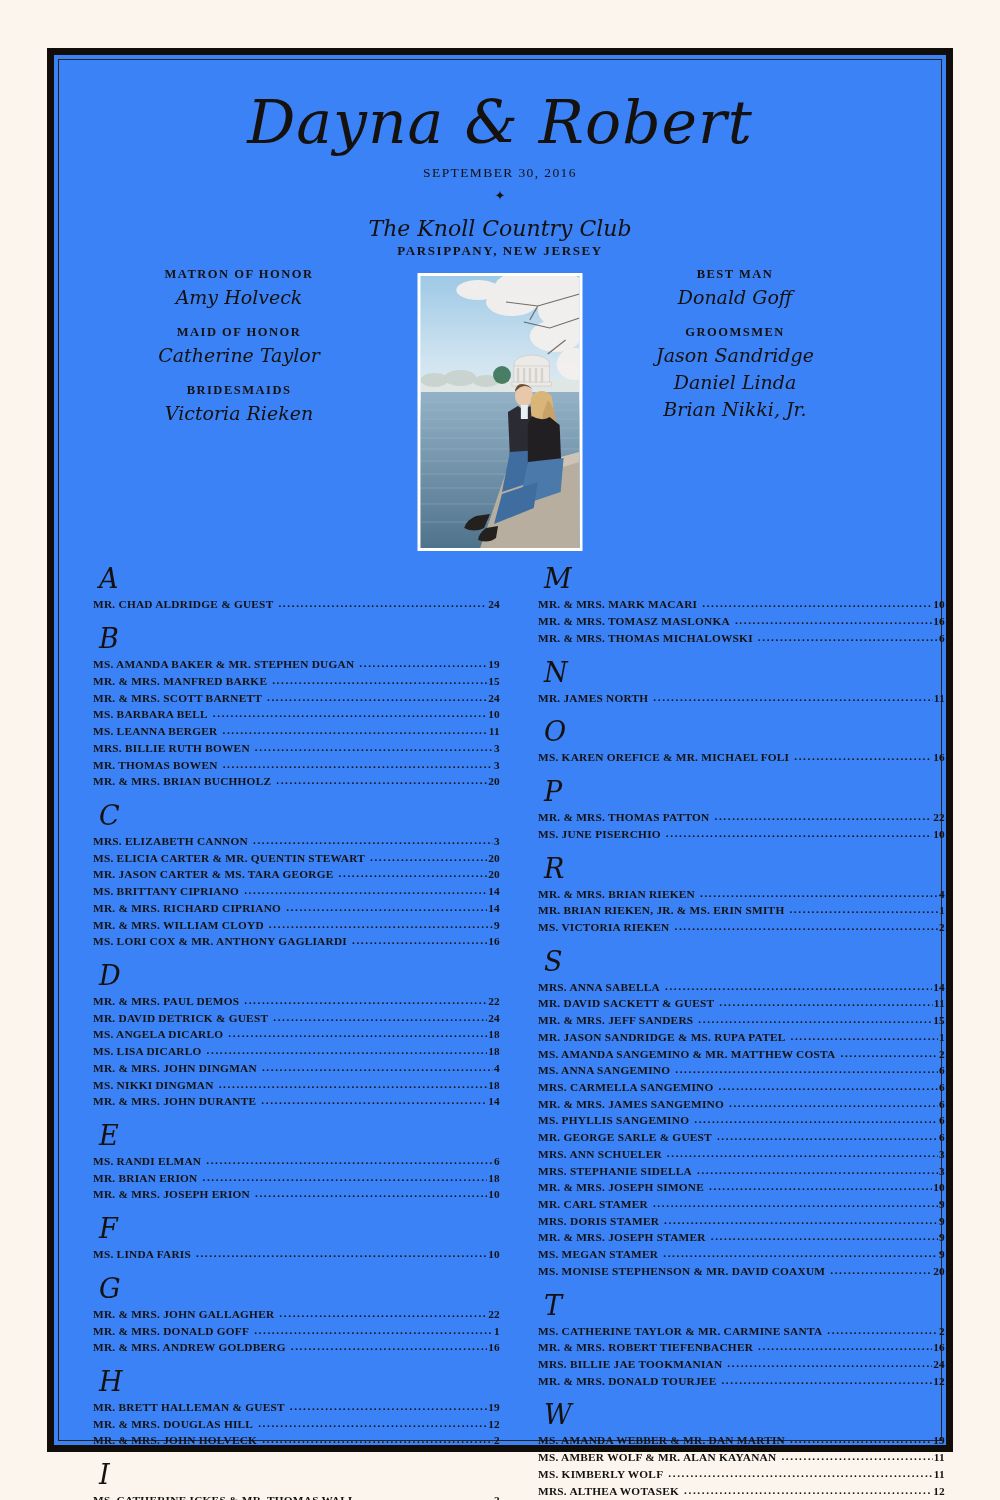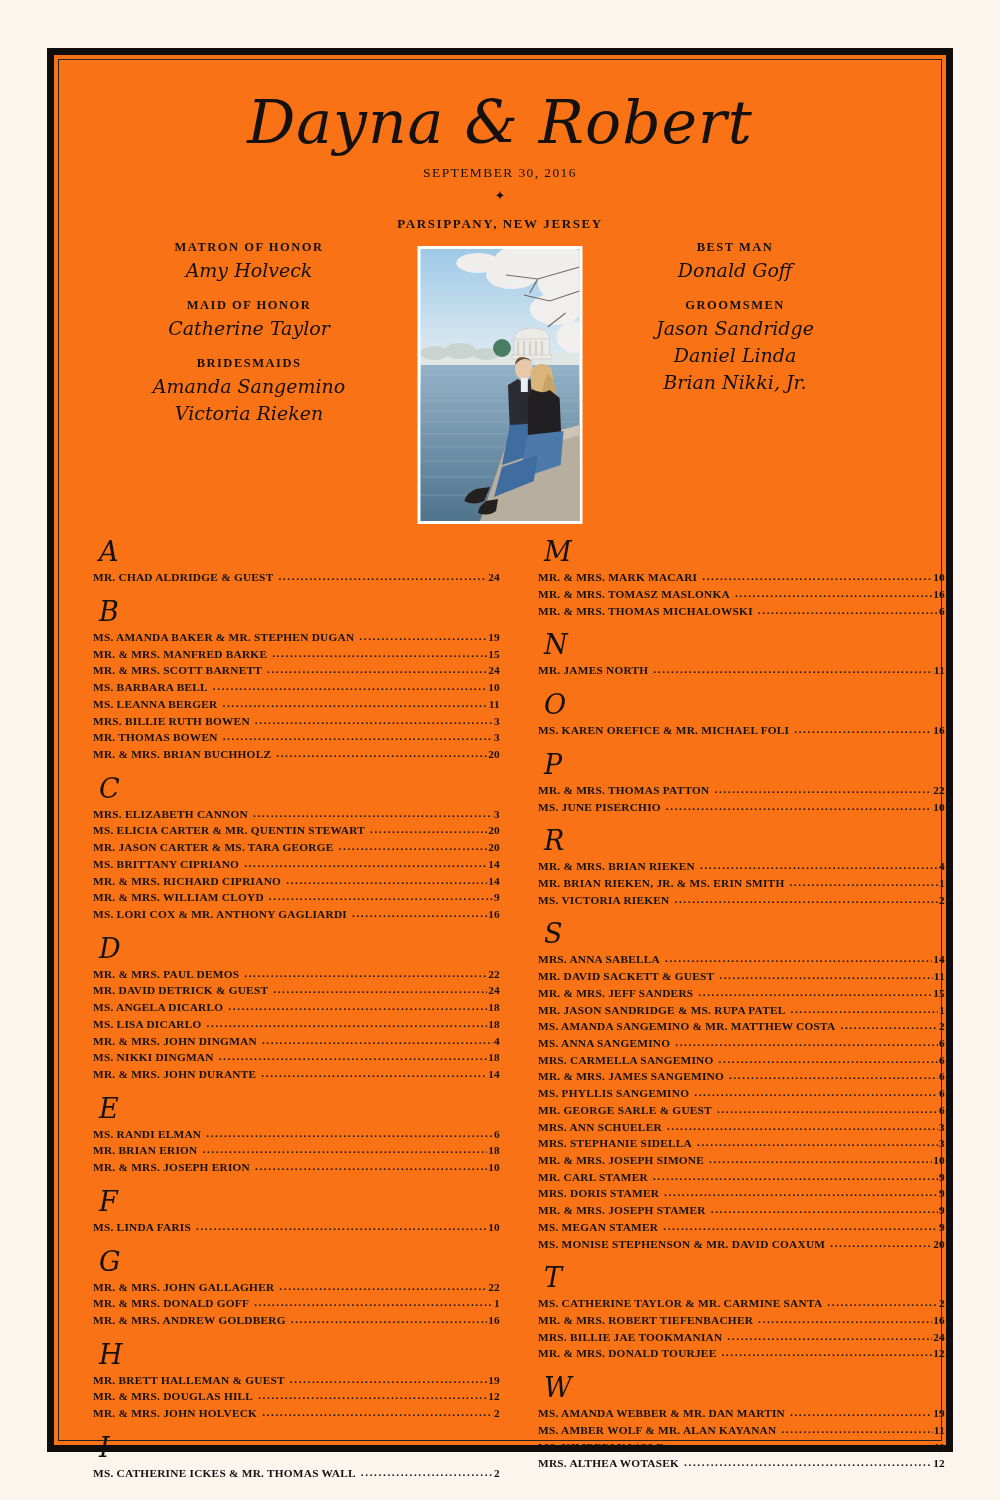--- a/index.html
+++ b/index.html
@@ -13,21 +13,21 @@
     overflow: hidden;
   }
 
   .poster {
     position: absolute;
     left: 47px;
     top: 48px;
     width: 906px;
     height: 1404px;
     border: 7px solid #100d0b;
-    background: #f97316;
+    background: #3b82f6;
     padding: 4px;
   }
   .poster-inner {
     width: 100%;
     height: 100%;
     border: 1px solid #2a2420;
     padding: 14px 28px 10px 28px;
     position: relative;
   }
 
@@ -65,37 +65,37 @@
     font-style: italic;
     font-size: 22px;
     margin-top: 14px;
     line-height: 1.15;
   }
   .venue-city {
     text-align: center;
     font-size: 13px;
     font-weight: 700;
     letter-spacing: 1.6px;
-    margin-top: 14px;
+    margin-top: 2px;
     text-transform: uppercase;
   }
 
   
   .party-band {
     position: relative;
     margin-top: 8px;
     height: 292px;
   }
   .party-col {
     position: absolute;
     top: 0;
     width: 280px;
     text-align: center;
   }
-  .party-col.left  { left: 22px; }
+  .party-col.left  { left: 12px; }
   .party-col.right { right: 38px; }
 
   .party-group { margin-bottom: 14px; }
   .party-role {
     font-size: 12.5px;
     font-weight: 700;
     letter-spacing: 1.5px;
     text-transform: uppercase;
     margin-bottom: 2px;
   }
@@ -168,35 +168,35 @@
 </style>
 </head>
 <body>
 
 <div class="poster">
  <div class="poster-inner">
 
   <div class="couple-names">Dayna &amp; Robert</div>
   <div class="wedding-date">SEPTEMBER 30, 2016</div>
   <div class="diamond">✦</div>
+  <div class="venue-name">The Knoll Country Club</div>
   <div class="venue-city">PARSIPPANY, NEW JERSEY</div>
 
   <div class="party-band">
     <div class="party-col left" id="party-left">
           <div class="party-group">
             <div class="party-role">MATRON OF HONOR</div>
             <div class="party-person">Amy Holveck</div>
           </div>
           <div class="party-group">
             <div class="party-role">MAID OF HONOR</div>
             <div class="party-person">Catherine Taylor</div>
           </div>
           <div class="party-group">
             <div class="party-role">BRIDESMAIDS</div>
-            <div class="party-person">Amanda Sangemino</div>
             <div class="party-person">Victoria Rieken</div>
           </div>
         </div>
 
     <div class="photo-frame">
       <div class="photo">
         <svg viewBox="0 0 160 272" preserveAspectRatio="none">
           <defs>
             <linearGradient id="sky" x1="0" y1="0" x2="0" y2="1">
               <stop offset="0%" stop-color="#9ec9e6"></stop>

